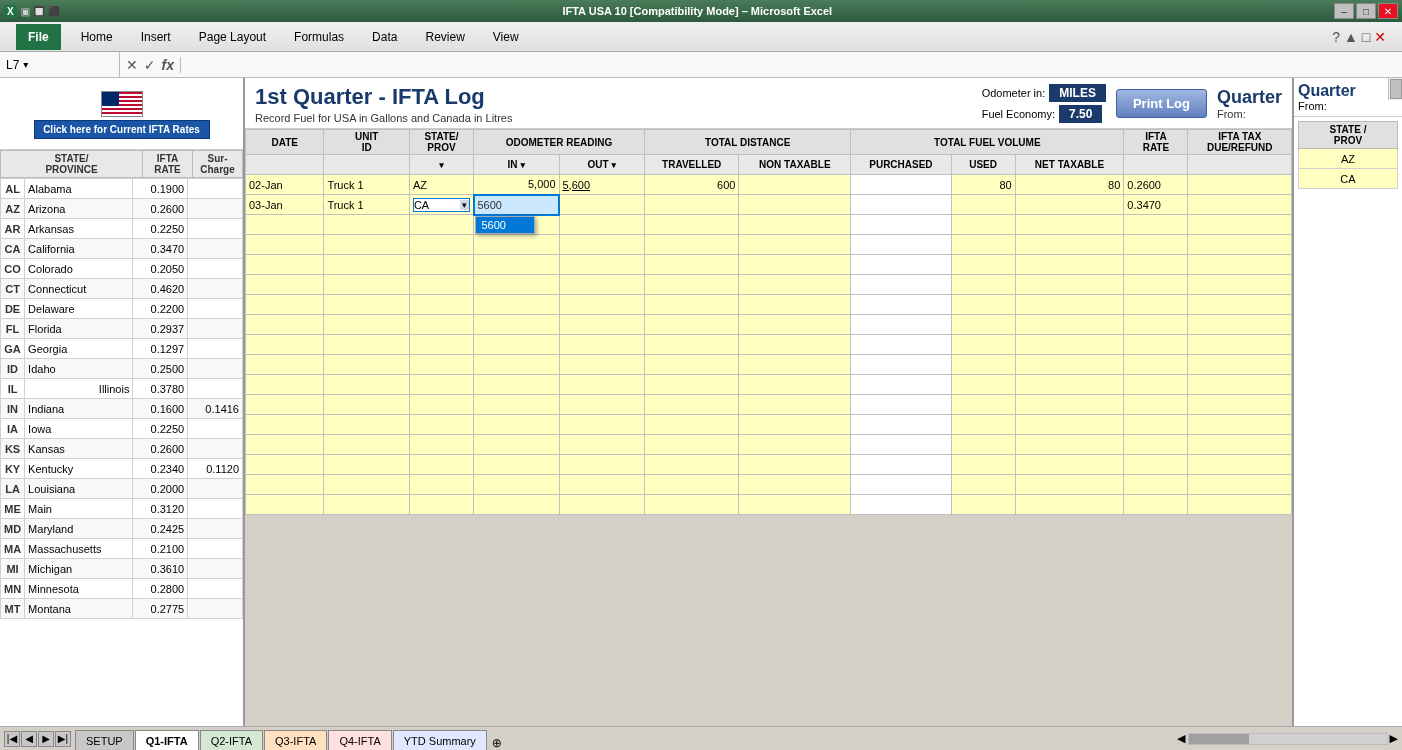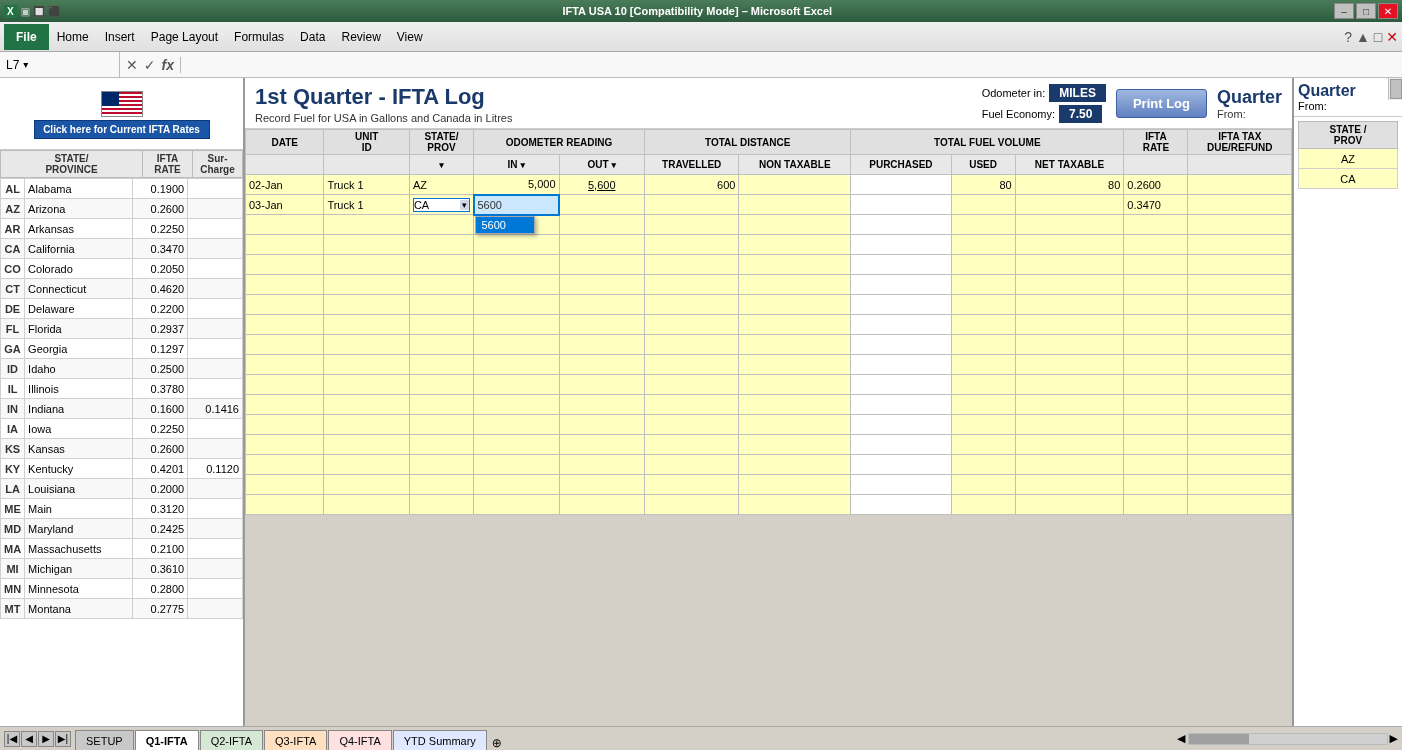--- a/index.html
+++ b/index.html
@@ -22,23 +22,23 @@
     .title-btn { width: 20px; height: 16px; background: #c0c0c0; border: 1px solid #888; display: flex; align-items: center; justify-content: center; font-size: 10px; cursor: pointer; color: #333; }
     .title-btn.close { background: #e81123; color: white; }
     .title-btn.minimize { background: #c0c0c0; }
 
     
     .menu-bar {
       background: linear-gradient(to bottom, #f0f0f0, #e0e0e0);
       height: 30px;
       display: flex;
       align-items: center;
-      padding: 0 4px;
+      padding: 0 16px;
       border-bottom: 1px solid #aaa;
-      gap: 0;
+      gap: 12px;
     }
     .file-btn {
       background: #217346;
       color: white;
       padding: 4px 12px;
       font-size: 12px;
       font-weight: 600;
       cursor: pointer;
       height: 26px;
       display: flex;
@@ -370,21 +370,21 @@
       <td class="state-surcharge" style="background:white;"></td>
     </tr>
             <tr>
       <td class="state-abbr" style="width:22px;background:#f8f8f8;">ID</td>
       <td class="state-name" style="background:#f8f8f8;">Idaho</td>
       <td class="state-rate" style="background:#f8f8f8;">0.2500</td>
       <td class="state-surcharge" style="background:#f8f8f8;"></td>
     </tr>
             <tr>
       <td class="state-abbr" style="width:22px;background:white;">IL</td>
-      <td class="state-name" style="background:white;">Illinois</td>
+      <td class="state-name" style="background:white;text-align:right;">Illinois</td>
       <td class="state-rate" style="background:white;">0.3780</td>
       <td class="state-surcharge" style="background:white;"></td>
     </tr>
             <tr>
       <td class="state-abbr" style="width:22px;background:#f8f8f8;">IN</td>
       <td class="state-name" style="background:#f8f8f8;">Indiana</td>
       <td class="state-rate" style="background:#f8f8f8;">0.1600</td>
       <td class="state-surcharge" style="background:#f8f8f8;">0.1416</td>
     </tr>
             <tr>
@@ -395,21 +395,21 @@
     </tr>
             <tr>
       <td class="state-abbr" style="width:22px;background:#f8f8f8;">KS</td>
       <td class="state-name" style="background:#f8f8f8;">Kansas</td>
       <td class="state-rate" style="background:#f8f8f8;">0.2600</td>
       <td class="state-surcharge" style="background:#f8f8f8;"></td>
     </tr>
             <tr>
       <td class="state-abbr" style="width:22px;background:white;">KY</td>
       <td class="state-name" style="background:white;">Kentucky</td>
-      <td class="state-rate" style="background:white;">0.4201</td>
+      <td class="state-rate" style="background:white;">0.2340</td>
       <td class="state-surcharge" style="background:white;">0.1120</td>
     </tr>
             <tr>
       <td class="state-abbr" style="width:22px;background:#f8f8f8;">LA</td>
       <td class="state-name" style="background:#f8f8f8;">Louisiana</td>
       <td class="state-rate" style="background:#f8f8f8;">0.2000</td>
       <td class="state-surcharge" style="background:#f8f8f8;"></td>
     </tr>
             <tr>
       <td class="state-abbr" style="width:22px;background:white;">ME</td>
@@ -507,21 +507,21 @@
             <th class="subheader-bg"></th>
             <th class="subheader-bg"></th>
           </tr>
         </thead>
         <tbody id="log-rows">
             <tr class="data-row">
         <td style="background:#ffffc0;">02-Jan</td>
         <td style="background:#ffffc0;">Truck 1</td>
         <td style="background:#ffffc0;">AZ</td>
         <td style="background:#ffffc0;text-align:right;">5,000</td>
-        <td style="background:#ffffc0;text-align:center;text-decoration:underline;">5,600</td>
+        <td style="background:#ffffc0;text-align:left;text-decoration:underline;">5,600</td>
         <td style="background:#ffffc0;text-align:right;">600</td>
         <td style="background:#ffffc0;"></td>
         <td style="background:white;"></td>
         <td style="background:#ffffc0;text-align:right;">80</td>
         <td style="background:#ffffc0;text-align:right;">80</td>
         <td style="background:#ffffc0;">0.2600</td>
         <td style="background:#ffffc0;"></td>
       </tr>
             <tr class="data-row">
         <td style="background:#ffffc0;">03-Jan</td>

